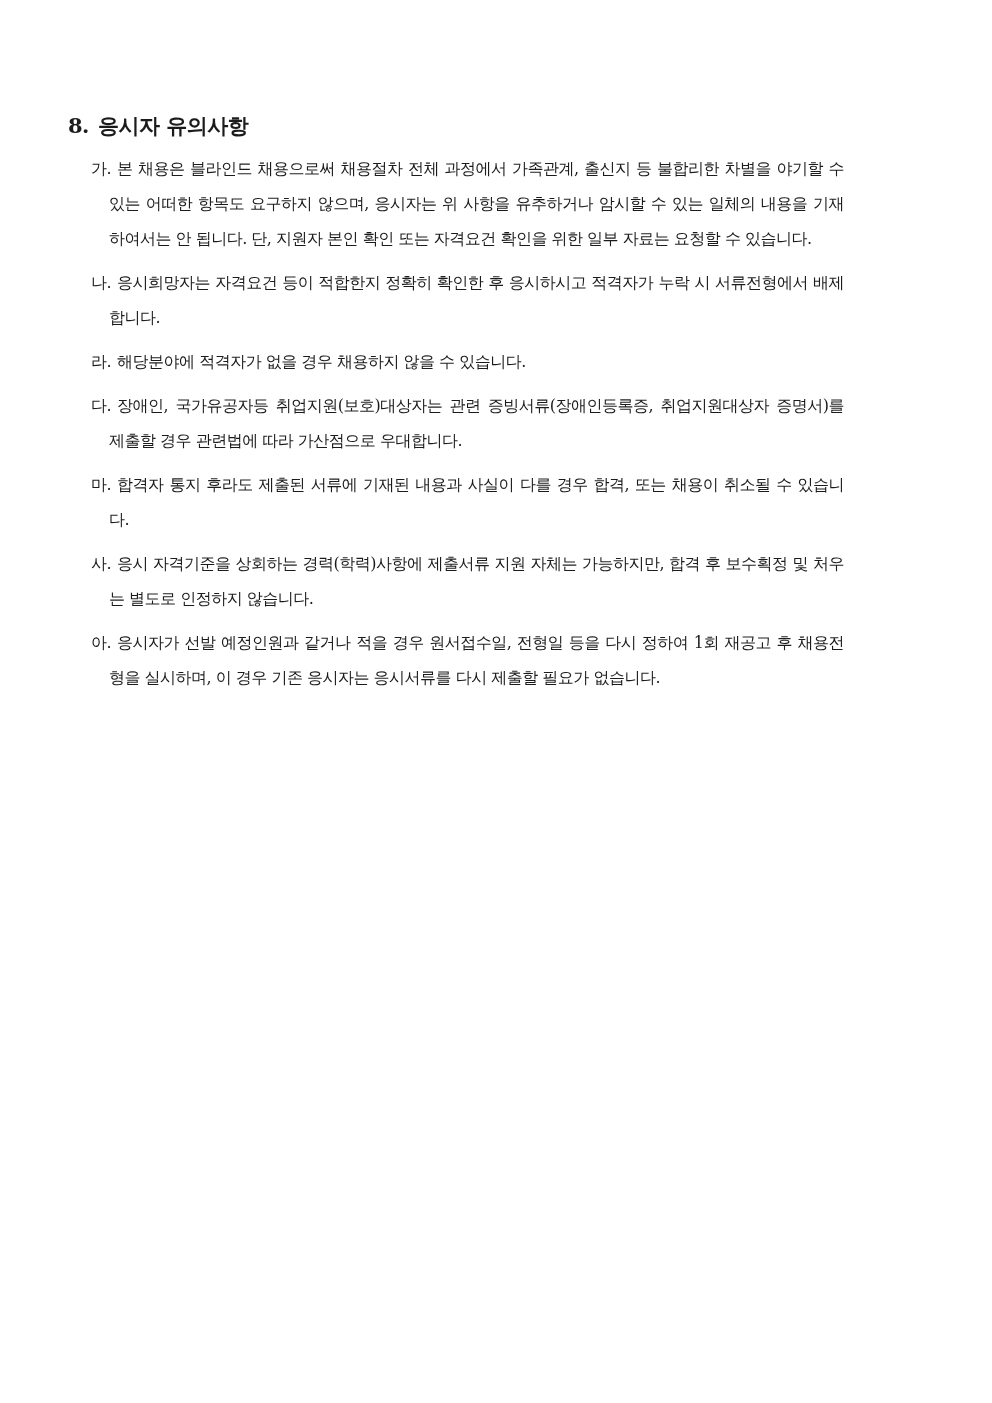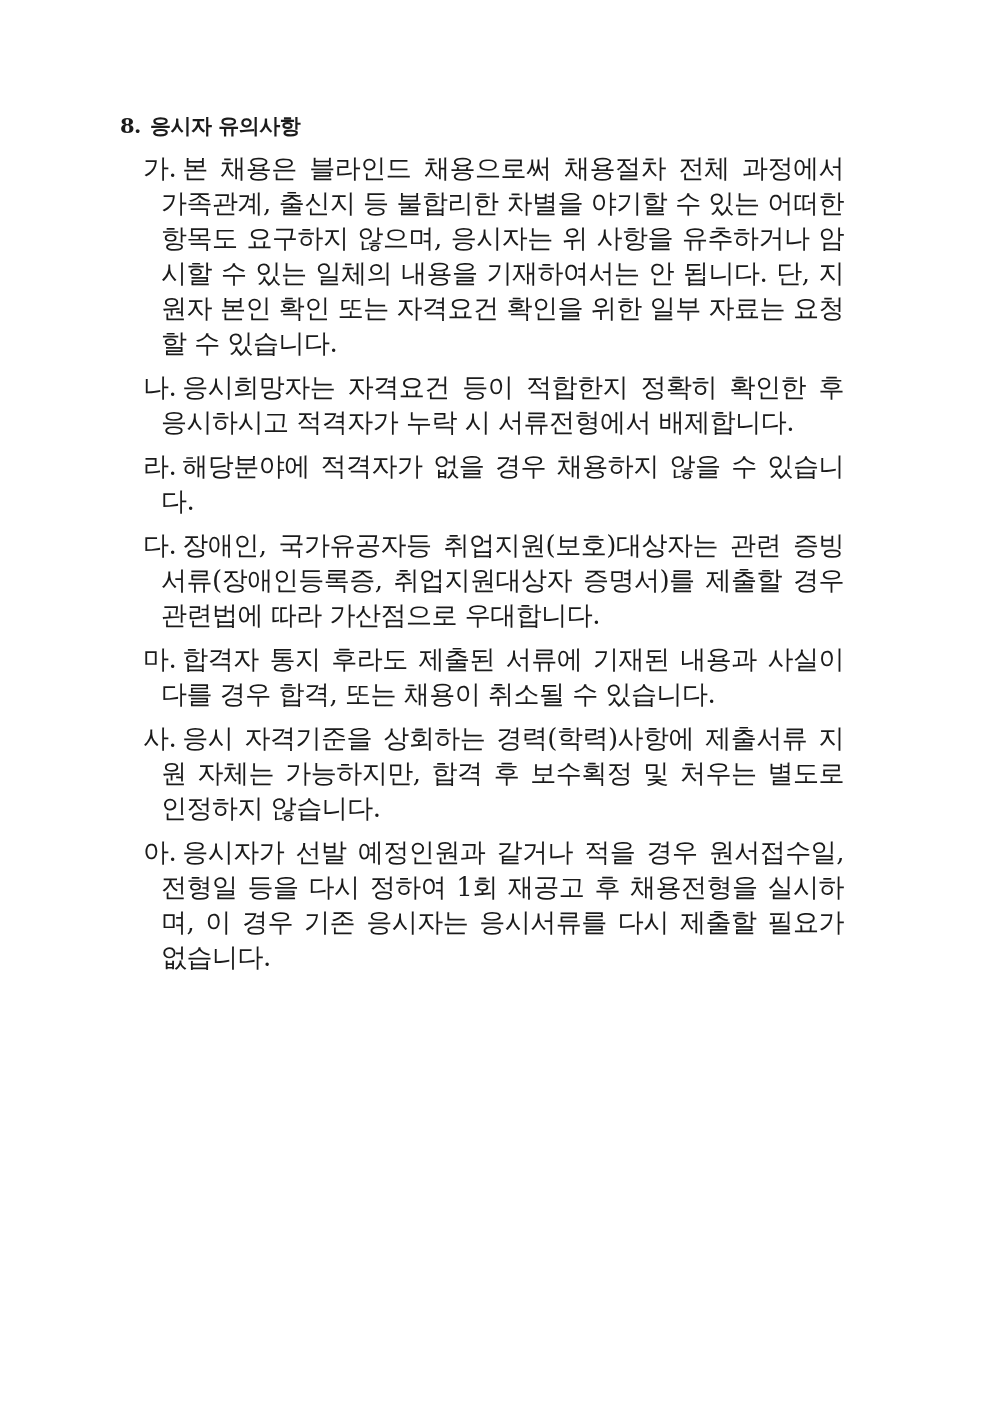--- a/index.html
+++ b/index.html
@@ -13,42 +13,42 @@
     font-family: "DejaVu Serif", serif;
     color: #1b1b1b;
     -webkit-font-smoothing: antialiased;
   }
   .page {
     position: relative;
     box-sizing: border-box;
     width: 936px;
     height: 1403px;
     background: #ffffff;
-    padding: 108px 92px 0 120px;
+    padding: 108px 92px 0 68px;
     overflow: hidden;
   }
   .heading {
     margin: 0 0 8px 0;
     font-size: 21px;
     line-height: 35px;
     font-weight: 700;
     letter-spacing: -0.5px;
     white-space: nowrap;
   }
   .heading .sec-num {
     margin-right: 9px;
   }
   .items {
     margin: 0;
   }
   .item {
     margin: 0 0 9px 0;
     padding-left: 41px;        
     text-indent: -18px;        
-    font-size: 26px;
+    font-size: 16px;
     line-height: 35px;
     letter-spacing: -0.5px;
     text-align: justify;
     text-justify: inter-word;
     word-break: break-all;     
   }
   .item .marker {
     padding-right: 6px;
   }
 </style>

